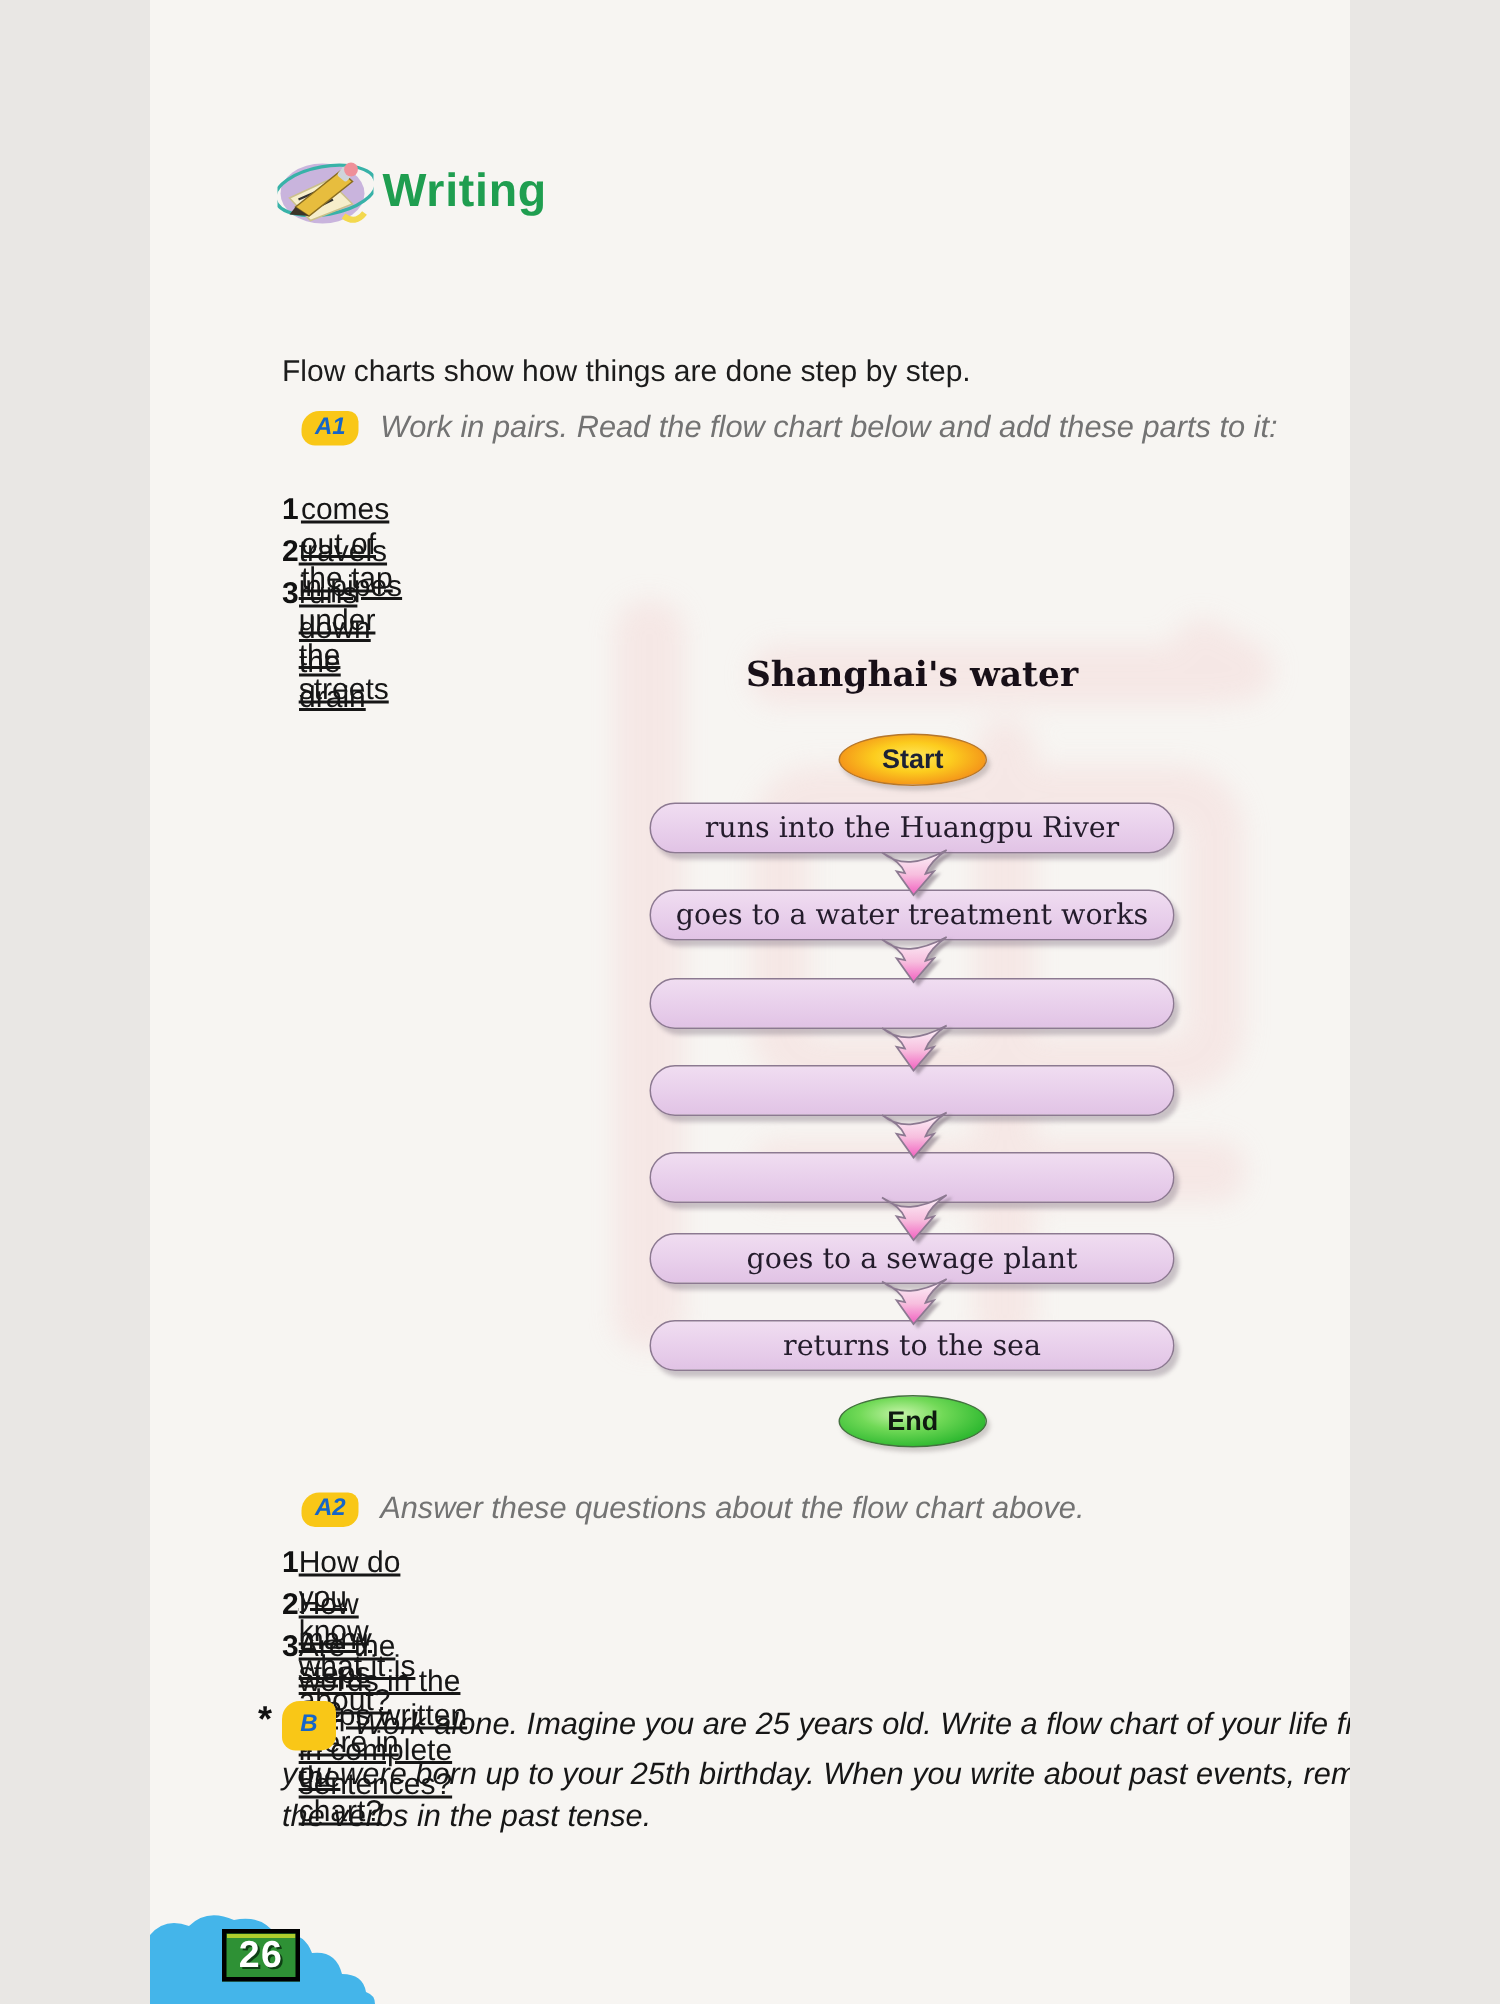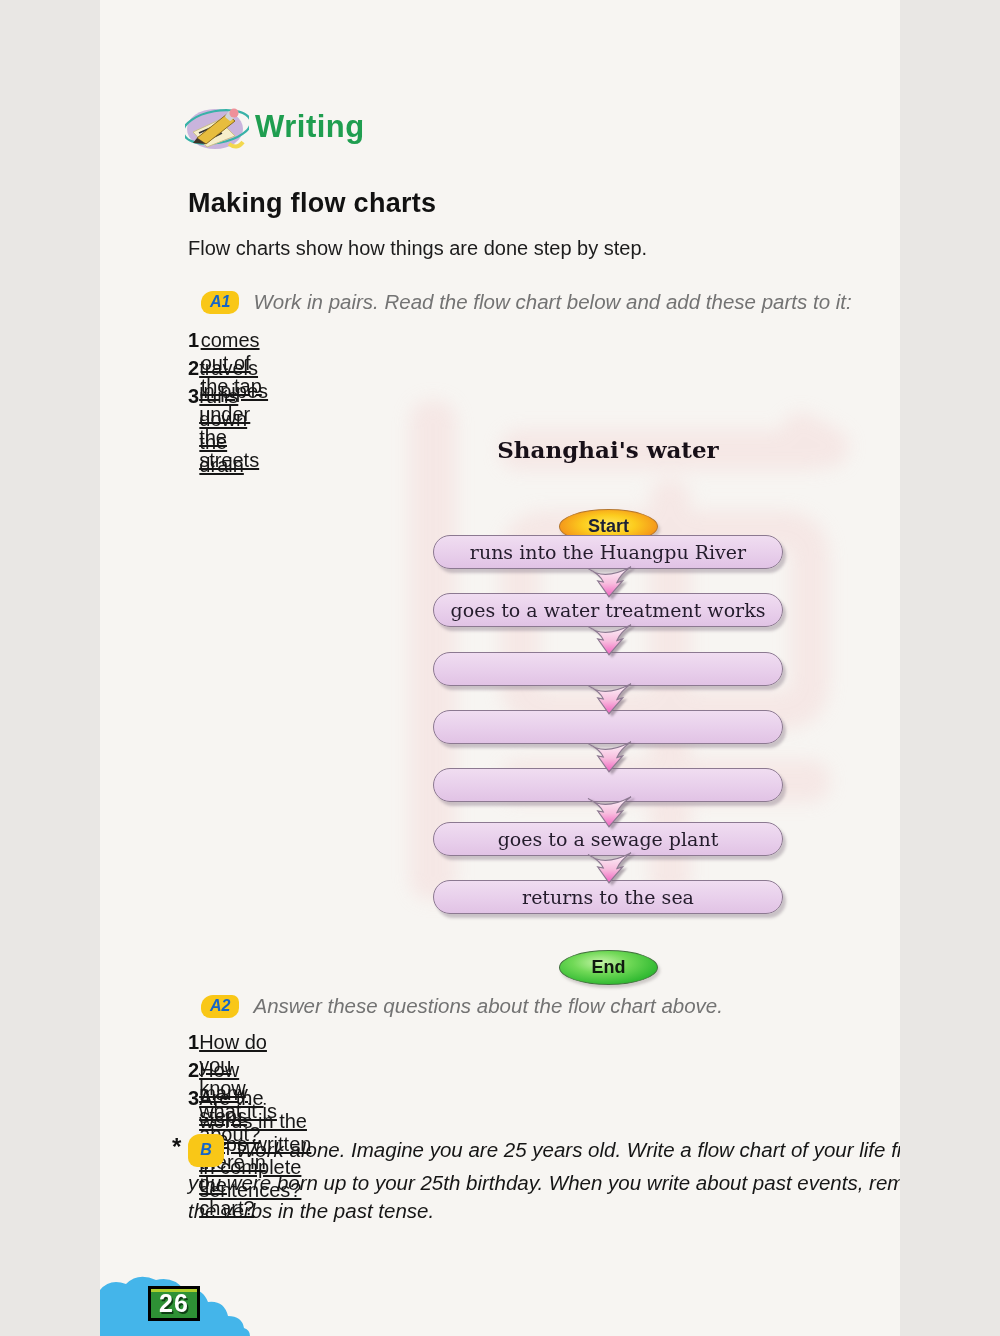--- a/index.html
+++ b/index.html
@@ -43,21 +43,20 @@
   .chart-title{
     position:absolute;left:333px;top:436px;width:350px;text-align:center;
     font-family:"DejaVu Serif","Liberation Serif",serif;
     font-size:23px;font-weight:bold;color:#181018;
   }
   .pill{
     position:absolute;width:97px;height:33px;border-radius:50%;
     display:flex;align-items:center;justify-content:center;
     font-size:18px;font-weight:bold;color:#1c2135;
     box-shadow:2px 3px 3px rgba(130,120,120,.35);
-    margin-top:20px;
   }
   .pill-start{
     left:459px;top:489px;
     background:radial-gradient(ellipse at 50% 45%,#ffe95e 0%,#fccc1e 38%,#f59a1a 70%,#ec661c 100%);
     border:1px solid #b5772c;
   }
   .pill-end{
     left:459px;top:930px;color:#101a10;
     background:radial-gradient(ellipse at 42% 35%,#c6f4a8 0%,#71d957 35%,#33bb33 72%,#159e22 100%);
     border:1px solid #44713f;
@@ -123,24 +122,23 @@
       <path d="M14,33 L30,26 M17,37 L34,29 M21,41 L37,33" stroke="#333" stroke-width="1.6" fill="none"></path>
       <polygon points="12,38 42,14 50,21 21,44" fill="#e7bd3e" stroke="#8a6d20" stroke-width="1"></polygon>
       <polygon points="12,38 21,44 8,43" fill="#3c3428"></polygon>
       <rect x="41" y="12" width="8" height="8" rx="2" fill="#cfd4da" transform="rotate(40 45 16)"></rect>
       <circle cx="49" cy="13" r="4.6" fill="#ef9099"></circle>
       <path d="M44,44 q8,6 14,-2" stroke="#f3d84e" stroke-width="4" fill="none"></path>
     </svg>
     <span class="writing-title">Writing</span>
   </div>
 
-  <div class="page-heading">Making flow charts</div>
   <div class="intro-text">Flow charts show how things are done step by step.</div>
 
-  <div class="ex-row" style="left:101px;top:290px;align-items:flex-end;">
+  <div class="ex-row" style="left:101px;top:273px;align-items:flex-end;">
     <span class="badge">A1</span>
     <span class="instruction">Work in pairs. Read the flow chart below and add these parts to it:</span>
   </div>
   <div class="num-list" style="top:329px;">
     <div class="num-row" style="top:0;">
       <span class="n">1</span>
       <span class="t">comes out of the tap</span>
     </div>
     <div class="num-row" style="top:28px;">
       <span class="n">2</span>

